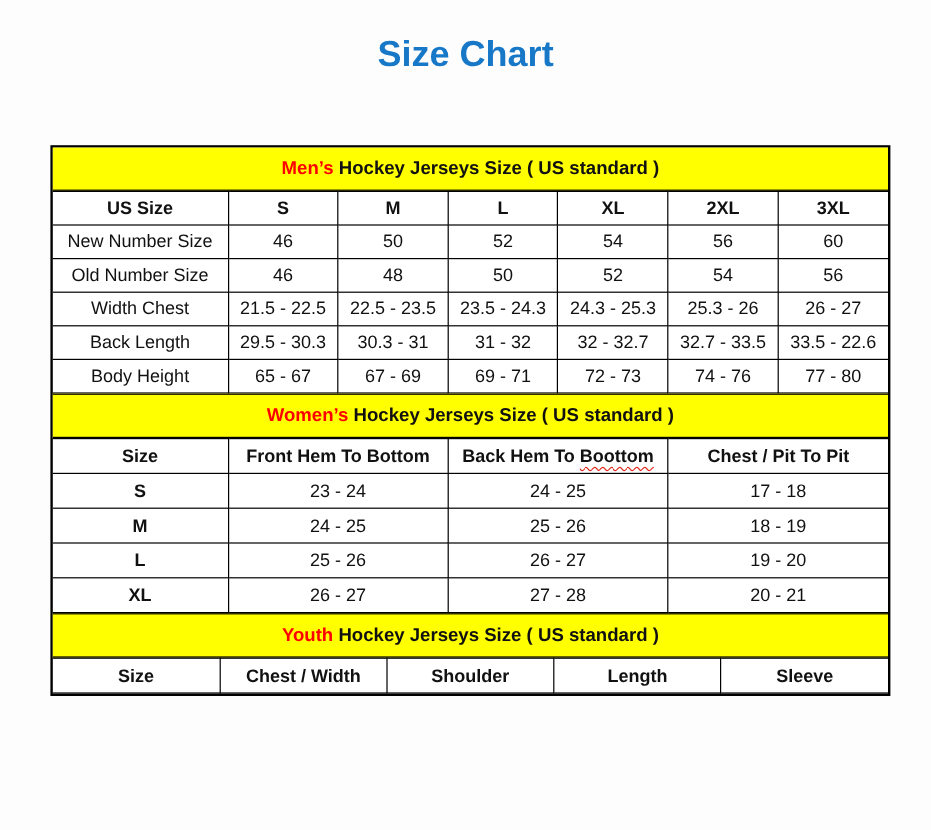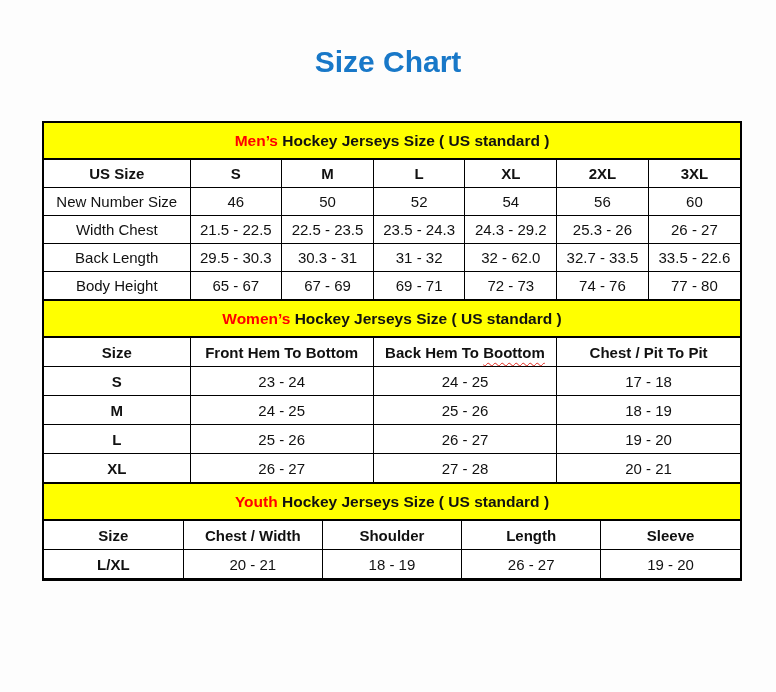--- a/index.html
+++ b/index.html
@@ -12,21 +12,21 @@
     color: #111;
   }
   .page {
     position: relative;
     width: 776px;
     height: 692px;
     overflow: hidden;
   }
   .title {
     margin: 0;
-    padding-top: 45px;
+    padding-top: 29px;
     text-align: center;
     font-size: 30px;
     font-weight: bold;
     color: #1878C8;
     letter-spacing: 0px;
   }
   .chart {
     position: absolute;
     left: 42px;
     top: 121px;
@@ -111,34 +111,43 @@
       <tr>
         <td>New Number Size</td>
         <td>46</td>
         <td>50</td>
         <td>52</td>
         <td>54</td>
         <td>56</td>
         <td>60</td>
       </tr>
       <tr>
+        <td>Old Number Size</td>
+        <td>46</td>
+        <td>48</td>
+        <td>50</td>
+        <td>52</td>
+        <td>54</td>
+        <td>56</td>
+      </tr>
+      <tr>
         <td>Width Chest</td>
         <td>21.5 - 22.5</td>
         <td>22.5 - 23.5</td>
         <td>23.5 - 24.3</td>
-        <td>24.3 - 29.2</td>
+        <td>24.3 - 25.3</td>
         <td>25.3 - 26</td>
         <td>26 - 27</td>
       </tr>
       <tr>
         <td>Back Length</td>
         <td>29.5 - 30.3</td>
         <td>30.3 - 31</td>
         <td>31 - 32</td>
-        <td>32 - 62.0</td>
+        <td>32 - 32.7</td>
         <td>32.7 - 33.5</td>
         <td>33.5 - 22.6</td>
       </tr>
       <tr>
         <td>Body Height</td>
         <td>65 - 67</td>
         <td>67 - 69</td>
         <td>69 - 71</td>
         <td>72 - 73</td>
         <td>74 - 76</td>
@@ -205,24 +214,17 @@
           <col>
       </colgroup>
       <tbody>
           <tr>
         <th>Size</th>
         <th>Chest / Width</th>
         <th>Shoulder</th>
         <th>Length</th>
         <th>Sleeve</th>
       </tr>
-      <tr>
-        <td class="bold-label">L/XL</td>
-        <td>20 - 21</td>
-        <td>18 - 19</td>
-        <td>26 - 27</td>
-        <td>19 - 20</td>
-      </tr>
     </tbody>
       </table>
 
   </div>
 </div>
 
 </body></html>

